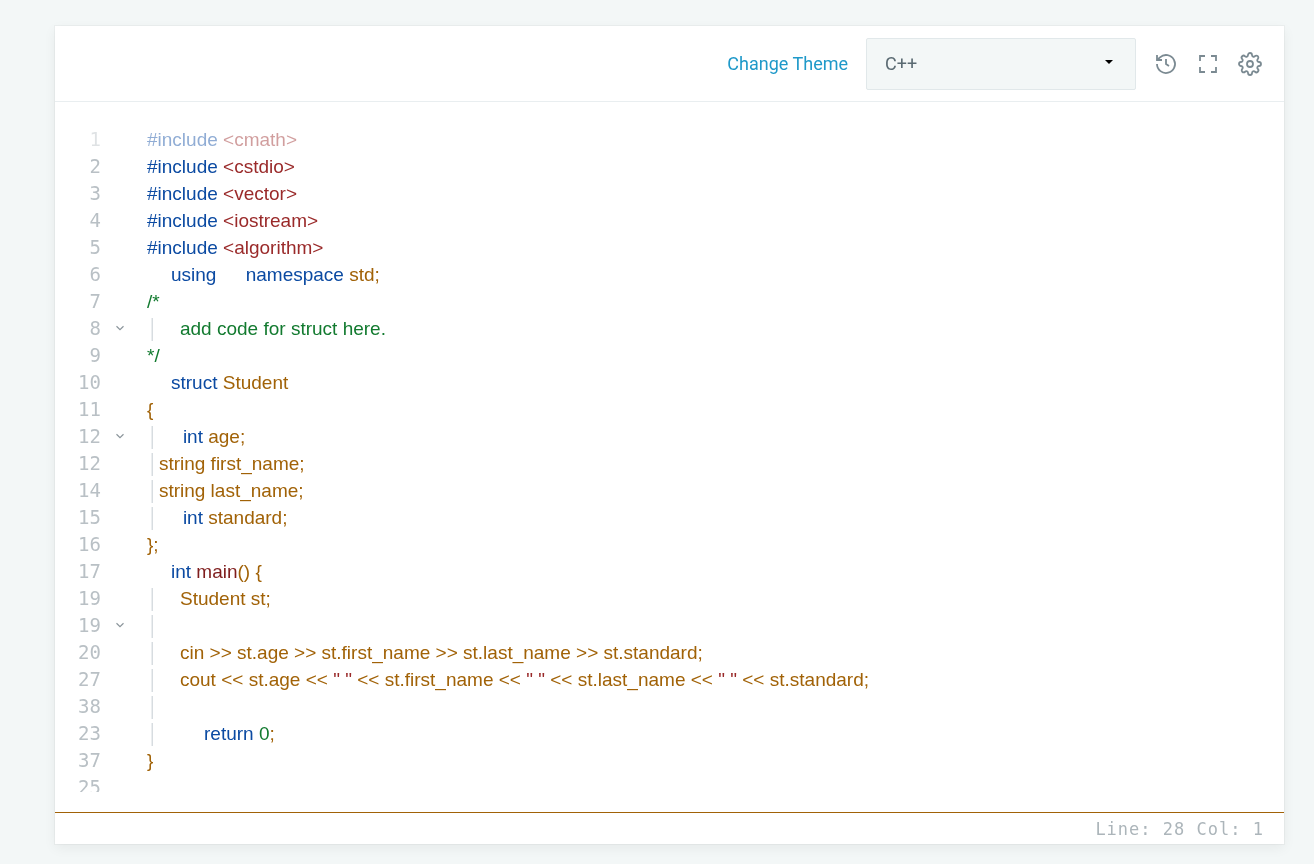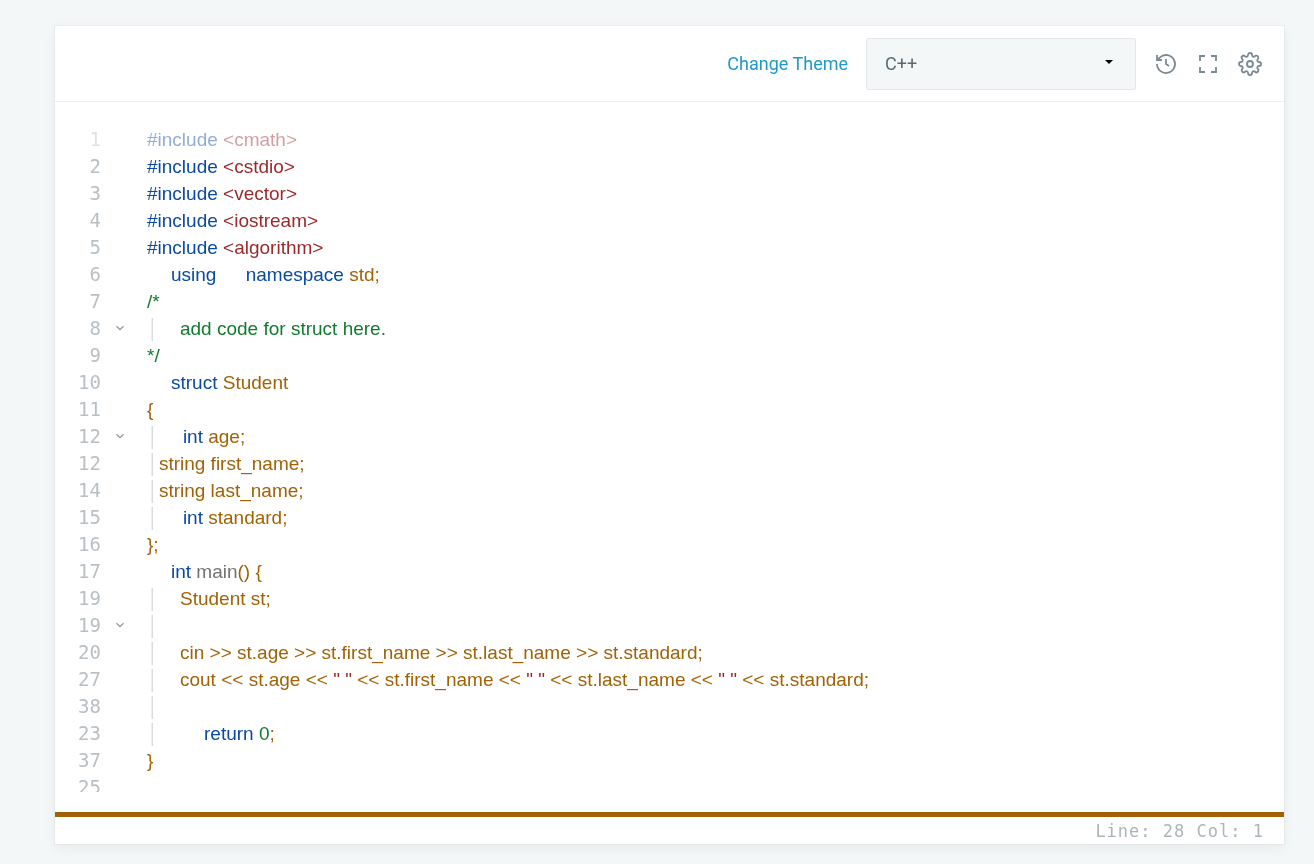--- a/index.html
+++ b/index.html
@@ -92,28 +92,28 @@
     white-space: pre;
     color: #202328;
     overflow-x: auto;
   }
   .faded { opacity: 0.45; }
   .indent-guide { color: #d4dade; }
   .tok-pp    { color: #0b4aa2; }  
   .tok-inc   { color: #9a2a2a; }  
   .tok-kw    { color: #0b4aa2; margin-left: 24px; }
   .tok-com   { color: #127a2f; }
-  .tok-fn    { color: #737373; }
+  .tok-fn    { color: #7f1d1d; }
   .tok-num   { color: #127a2f; }
   .tok-str   { color: #9a2a2a; }
   .tok-id    { color: #a16207; }
 
   .status {
     height: 32px;
-    border-top: 5px solid #a16207;
+    border-top: 1px solid #a16207;
     display: flex;
     align-items: center;
     justify-content: flex-end;
     padding: 0 20px;
     font-family: ui-monospace, "SF Mono", Menlo, Consolas, monospace;
     font-size: 17px;
     color: #acb5ba;
     letter-spacing: 1px;
   }
   .scrollbar-v {

